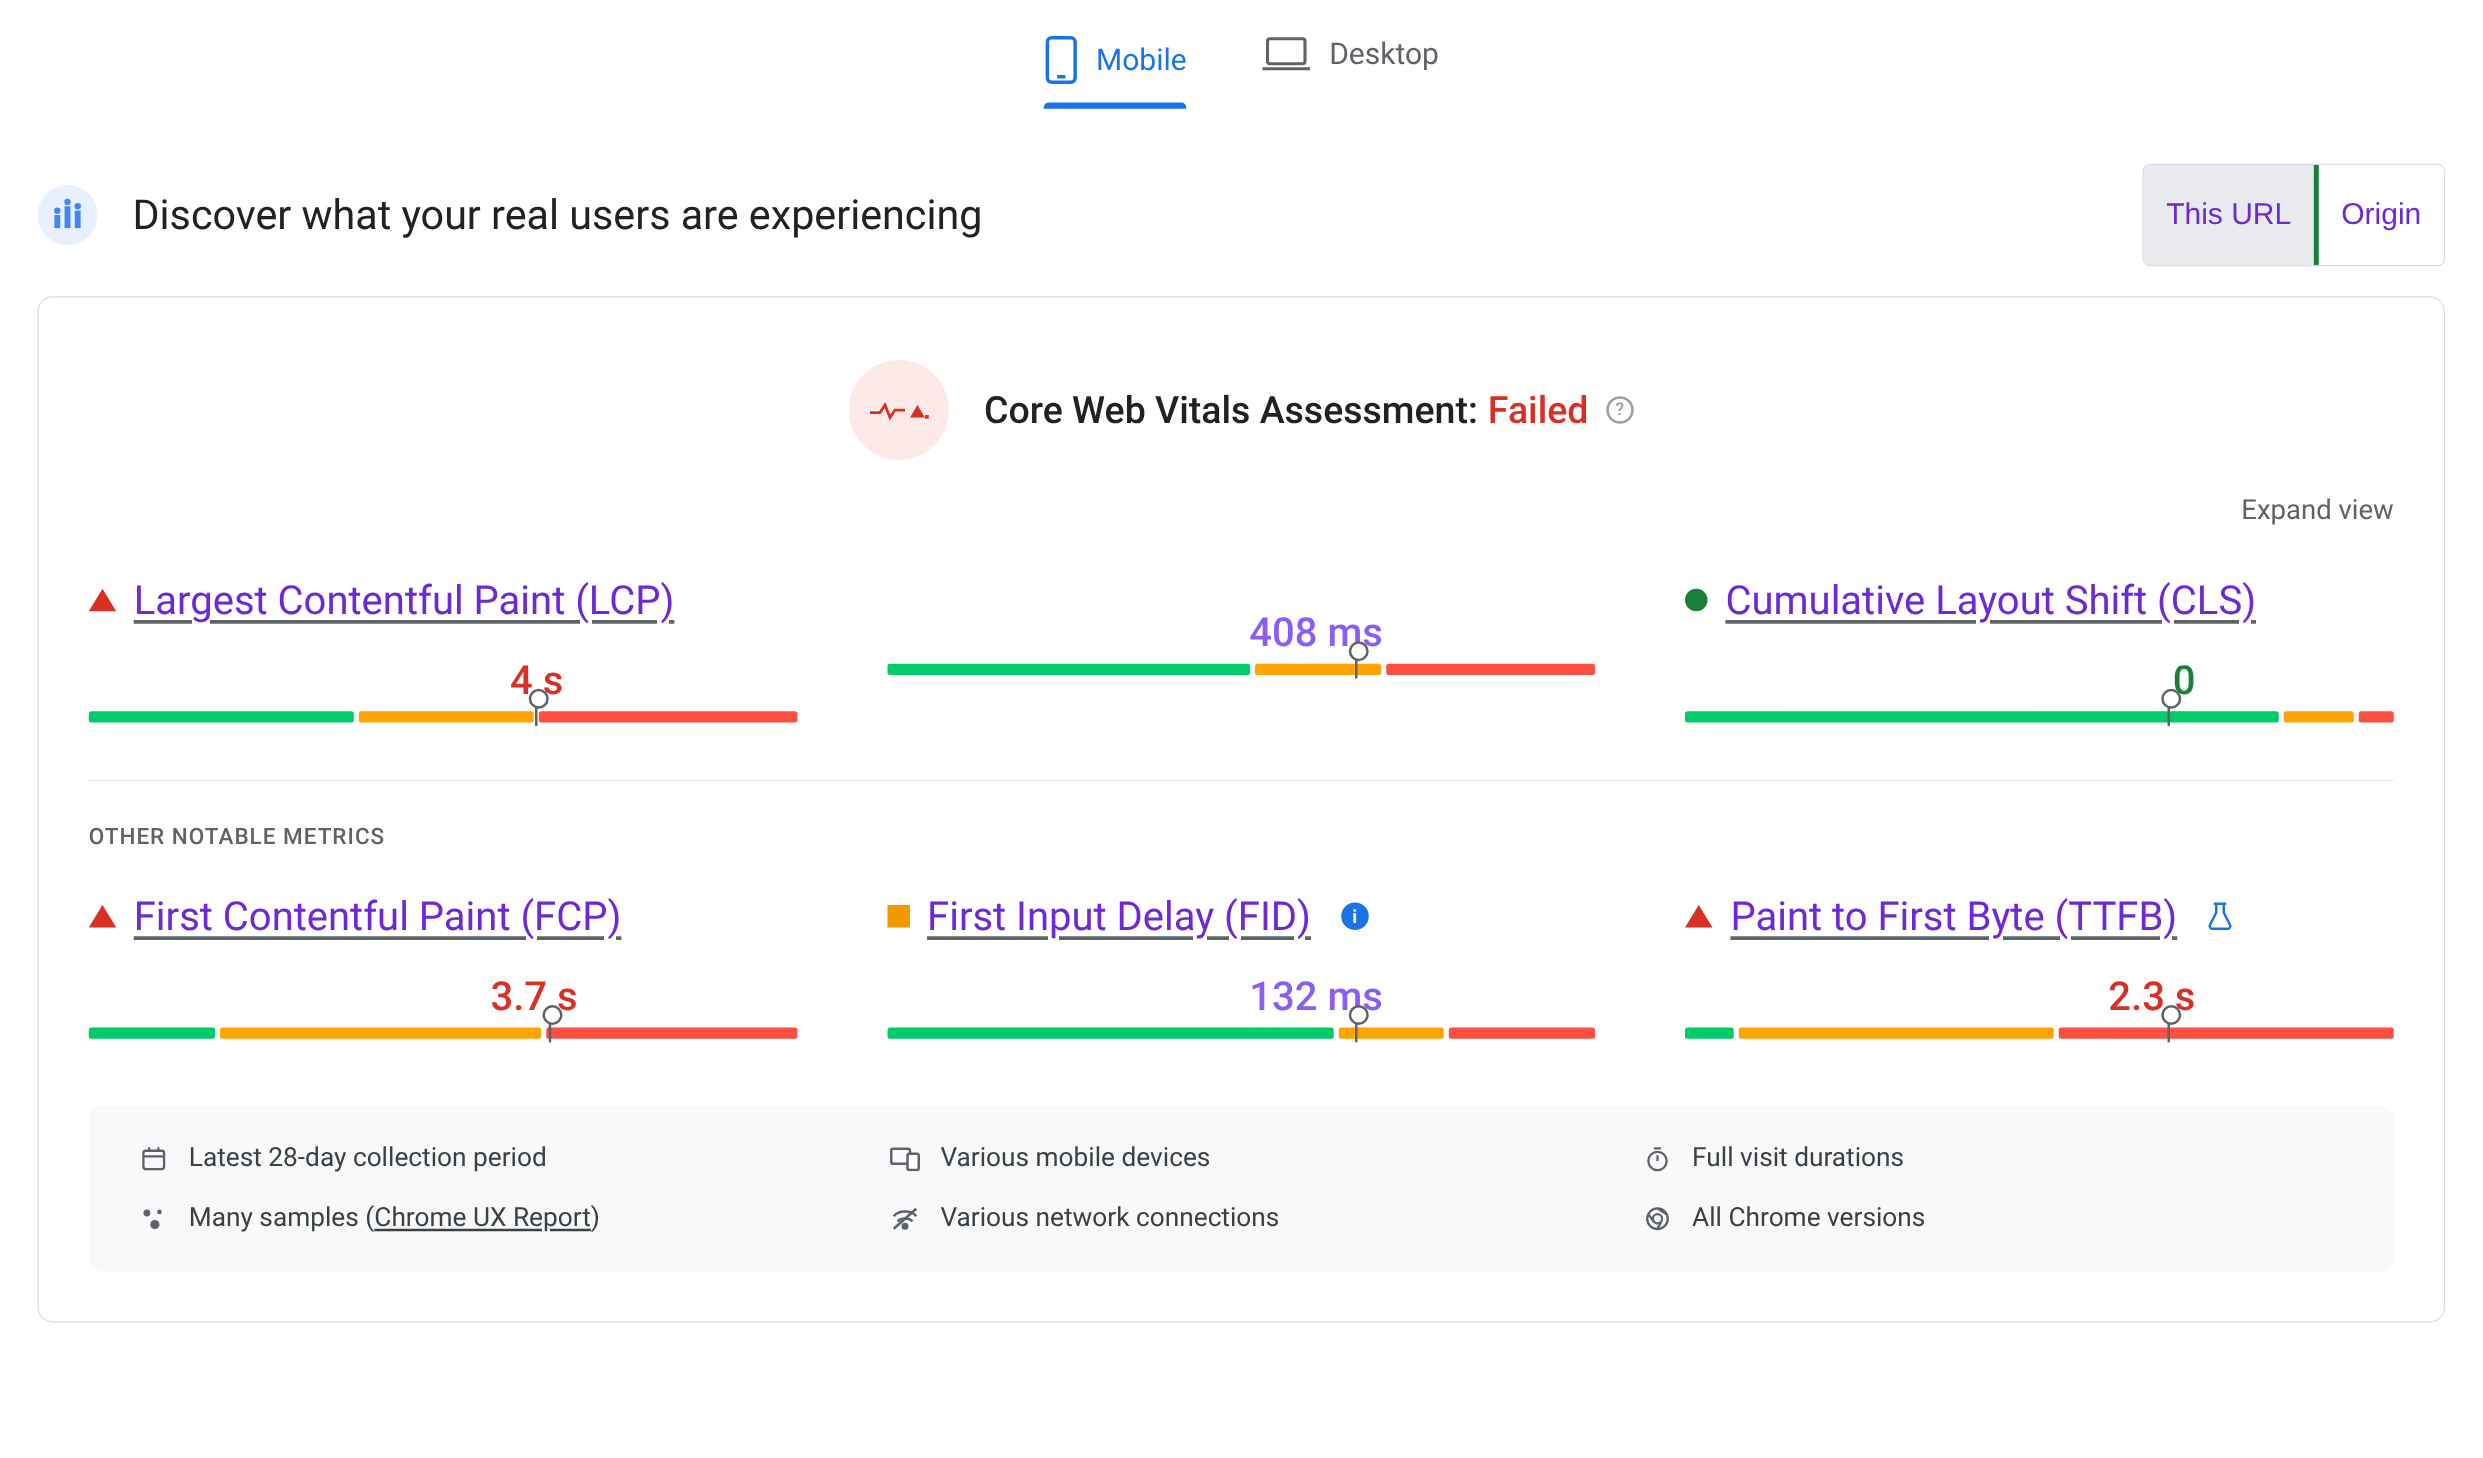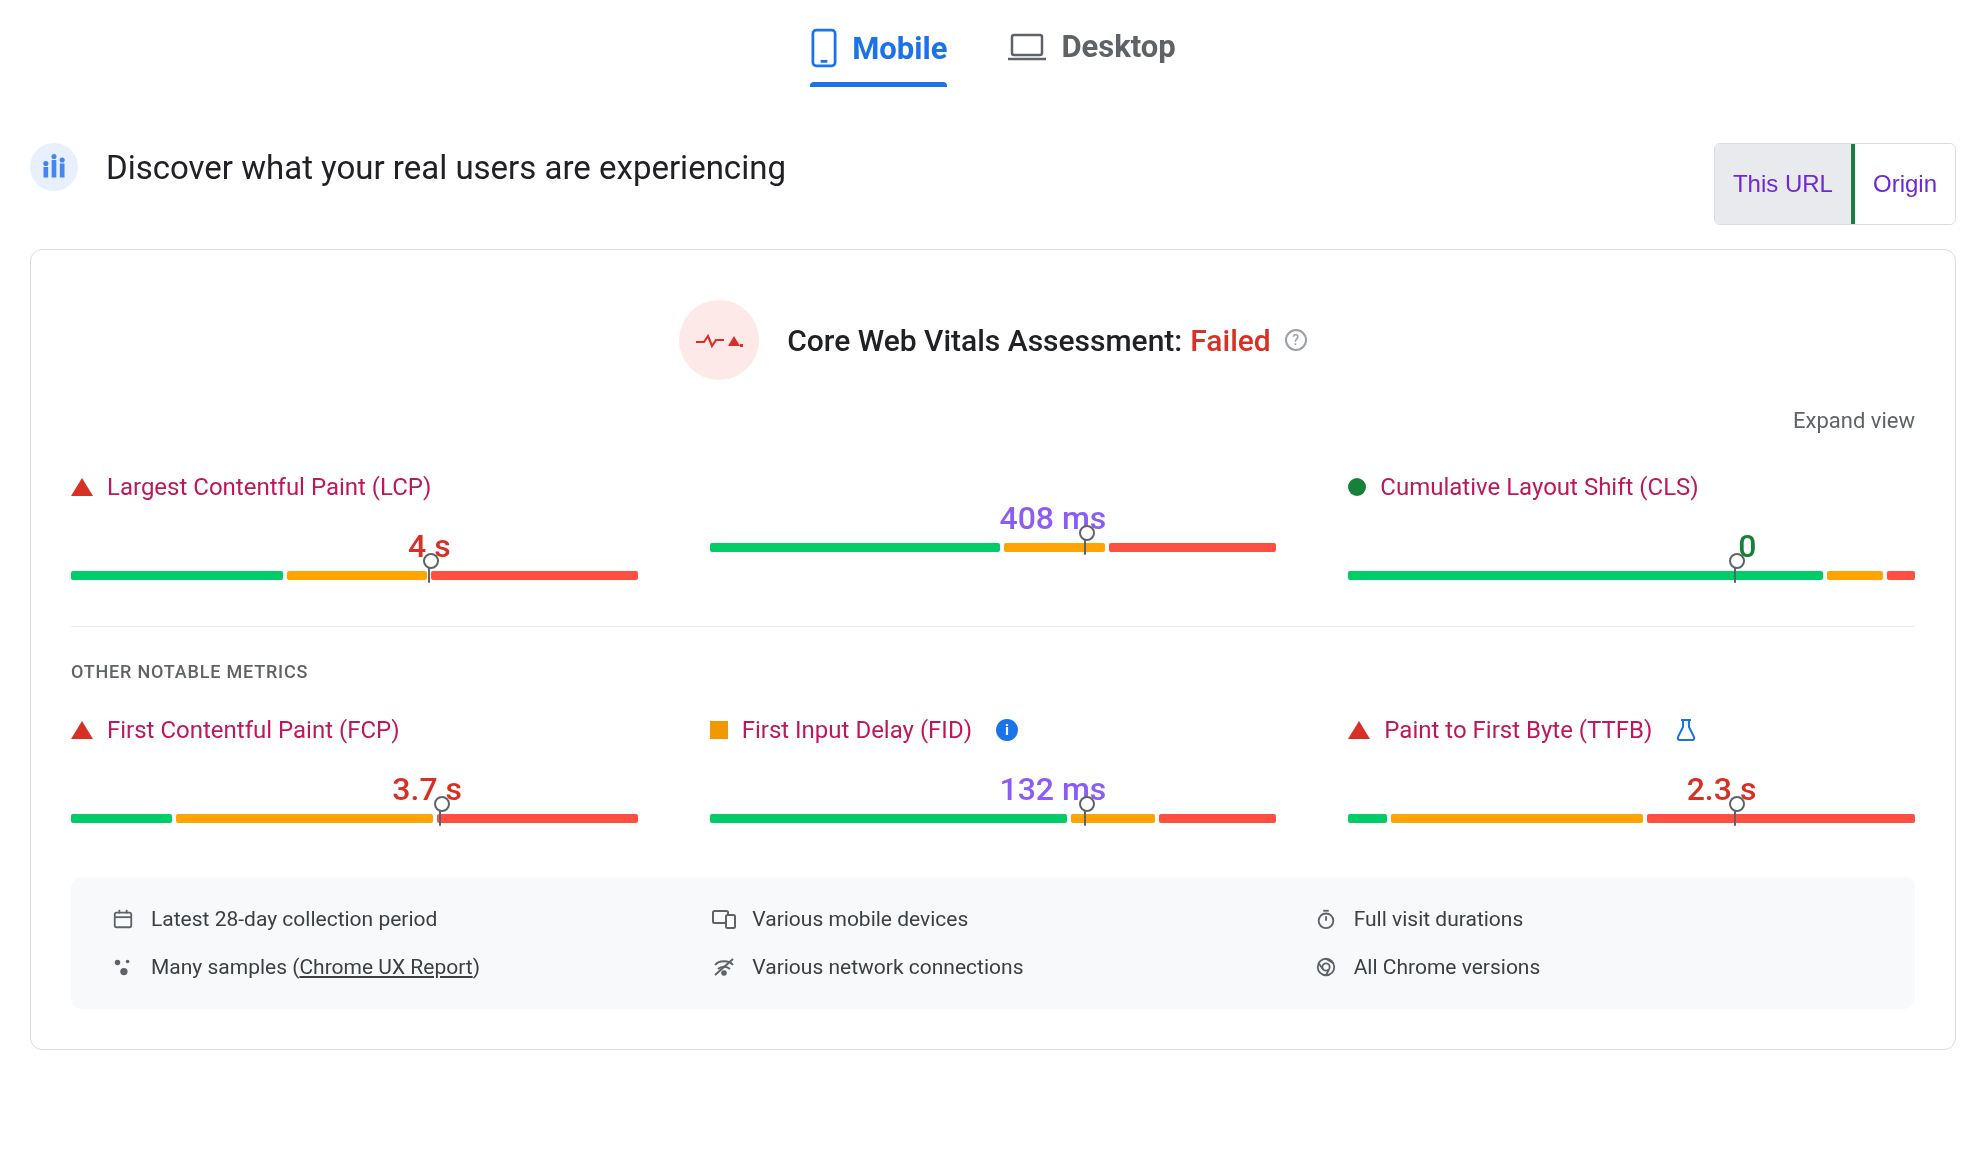--- a/index.html
+++ b/index.html
@@ -7,28 +7,28 @@
     font-family: Roboto, -apple-system, BlinkMacSystemFont, "Segoe UI", Helvetica, Arial, sans-serif;
     background: #fff;
     color: #202124;
     font-size: 14px;
     width: 1986px;
   }
   .wrap { padding: 0 30px 30px 30px; }
 
   
   .tabs { display:flex; justify-content:center; gap:60px; padding-top:18px; padding-bottom:8px; }
-  .tab { display:flex; align-items:center; gap:14px; font-size:31px; font-weight:700; color:#5f6368; padding:10px 0; cursor:pointer; }
+  .tab { display:flex; align-items:center; gap:14px; font-size:24px; font-weight:400; color:#5f6368; padding:10px 0; cursor:pointer; }
   .tab.active { color:#1a73e8; }
   .tab-wrap { position:relative; }
   .tab-wrap.active::after { content:""; display:block; height:5px; background:#1a73e8; border-radius:4px 4px 0 0; margin-top:4px; }
   .device-icon { display:inline-flex; }
 
   
-  .section-header { display:flex; align-items:flex-start; justify-content:space-between; margin-top:48px; margin-bottom:24px; }
+  .section-header { display:flex; align-items:center; justify-content:space-between; margin-top:36px; margin-bottom:24px; }
   .sh-left { display:flex; align-items:center; gap:28px; }
   .crux-icon { width:48px; height:48px; border-radius:50%; background:#e8f0fe; display:flex; align-items:center; justify-content:center; }
   .sh-title { font-size:33px; font-weight:400; color:#202124; }
   .seg { display:flex; border:1px solid #dadce0; border-radius:6px; overflow:hidden; }
   .seg button { background:#fff; border:none; padding:26px 18px; font-size:24px; color:#6d28d9; cursor:pointer; }
   .seg button.active { background:#e8eaed; }
   .seg button + button { border-left:4px solid #15803d; }
 
   
   .card { border:1px solid #dadce0; border-radius:12px; padding:50px 40px 40px 40px; }
@@ -42,21 +42,21 @@
   .expand { text-align:right; font-size:22px; color:#5f6368; margin-top:28px; cursor:pointer; }
 
   
   .metrics { display:grid; grid-template-columns:repeat(3,1fr); gap:72px 72px; margin-top:40px; }
   .metric { }
   .metric-head { display:flex; align-items:center; gap:14px; }
   .shape { display:inline-block; }
   .shape.tri { width:0; height:0; border-left:11px solid transparent; border-right:11px solid transparent; border-bottom:18px solid #d93025; }
   .shape.sq { width:18px; height:18px; background:#f29900; }
   .shape.cir { width:18px; height:18px; border-radius:50%; background:#188038; }
-  .metric-name { font-size:24px; color:#be185d; text-decoration-color:#5f6368; text-underline-offset:5px; cursor:pointer; }
+  .metric-name { font-size:32px; color:#6d28d9; text-decoration:underline; text-decoration-color:#5f6368; text-underline-offset:5px; cursor:pointer; }
   .metric-value { font-size:32px; font-weight:500; margin-top:26px; margin-bottom:6px; text-align:right; padding-right:0; }
   .metric-value.poor { color:#d93025; }
   .metric-value.ni  { color:#8b5cf6; }
   .metric-value.good { color:#188038; }
 
   .bar { position:relative; height:9px; display:flex; gap:4px; }
   .bar .seg-g { background:#00cc6a; }
   .bar .seg-o { background:#ffa400; }
   .bar .seg-r { background:#ff4e42; }
   .bar > div { height:100%; border-radius:2px; }

